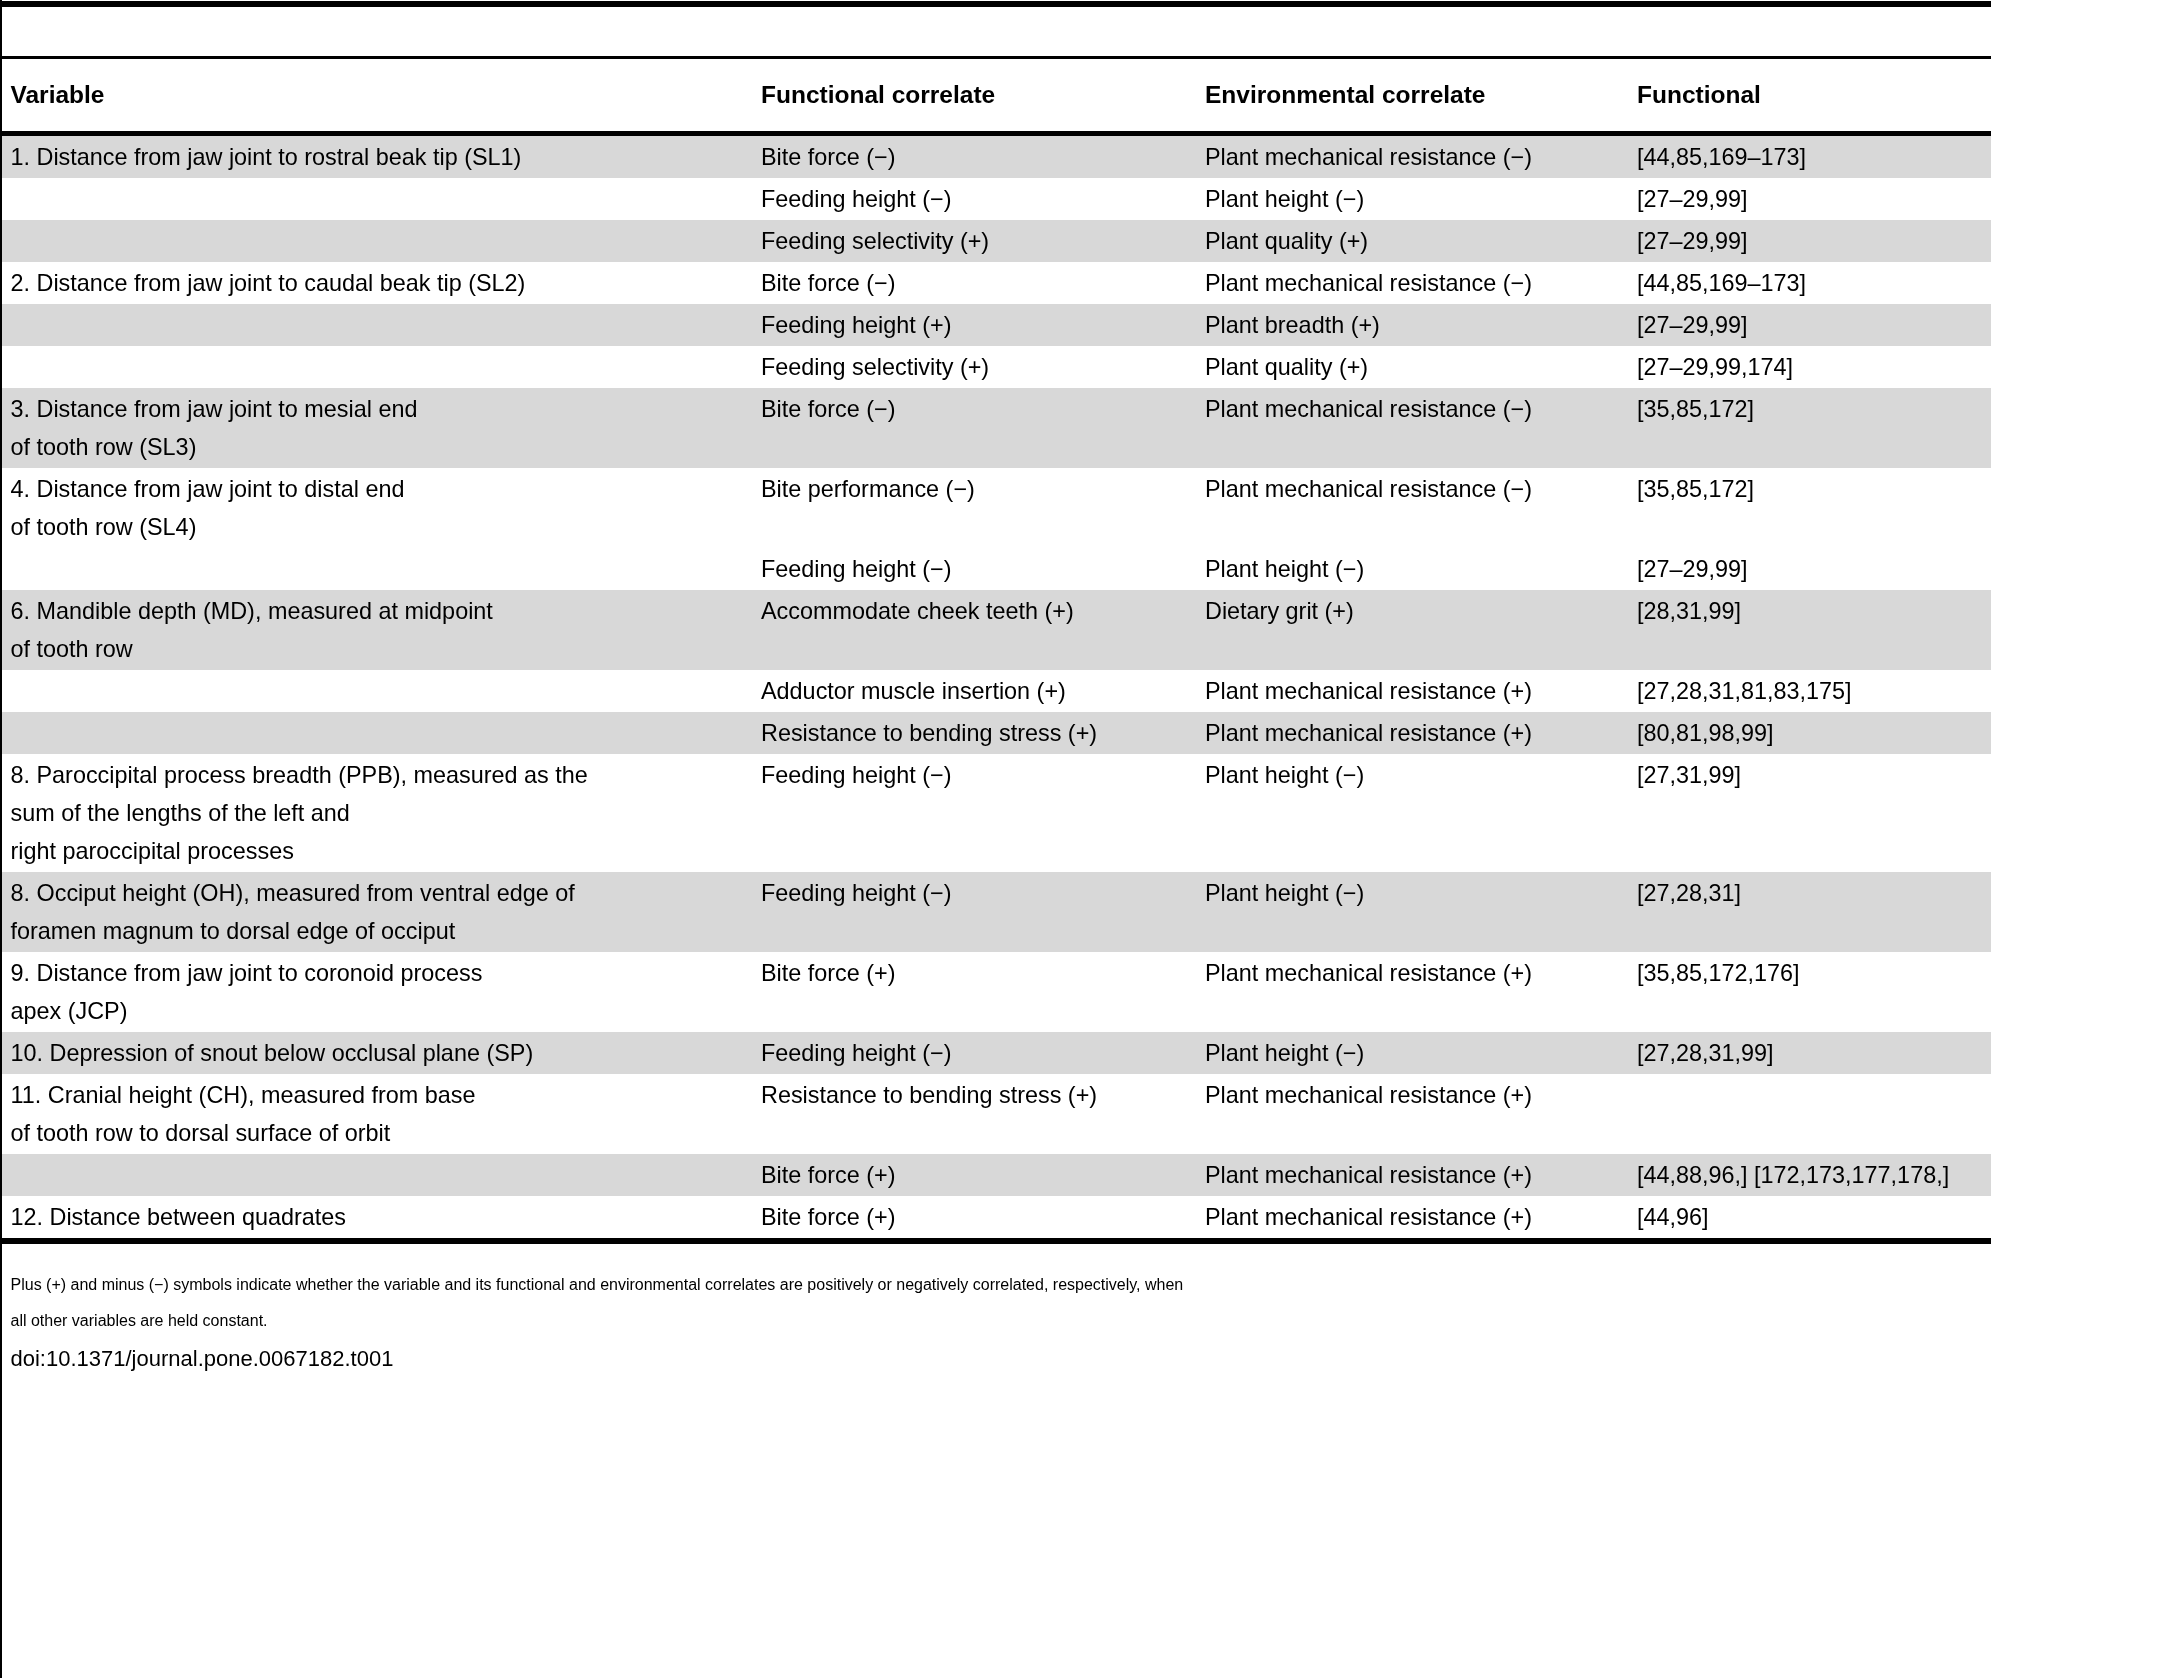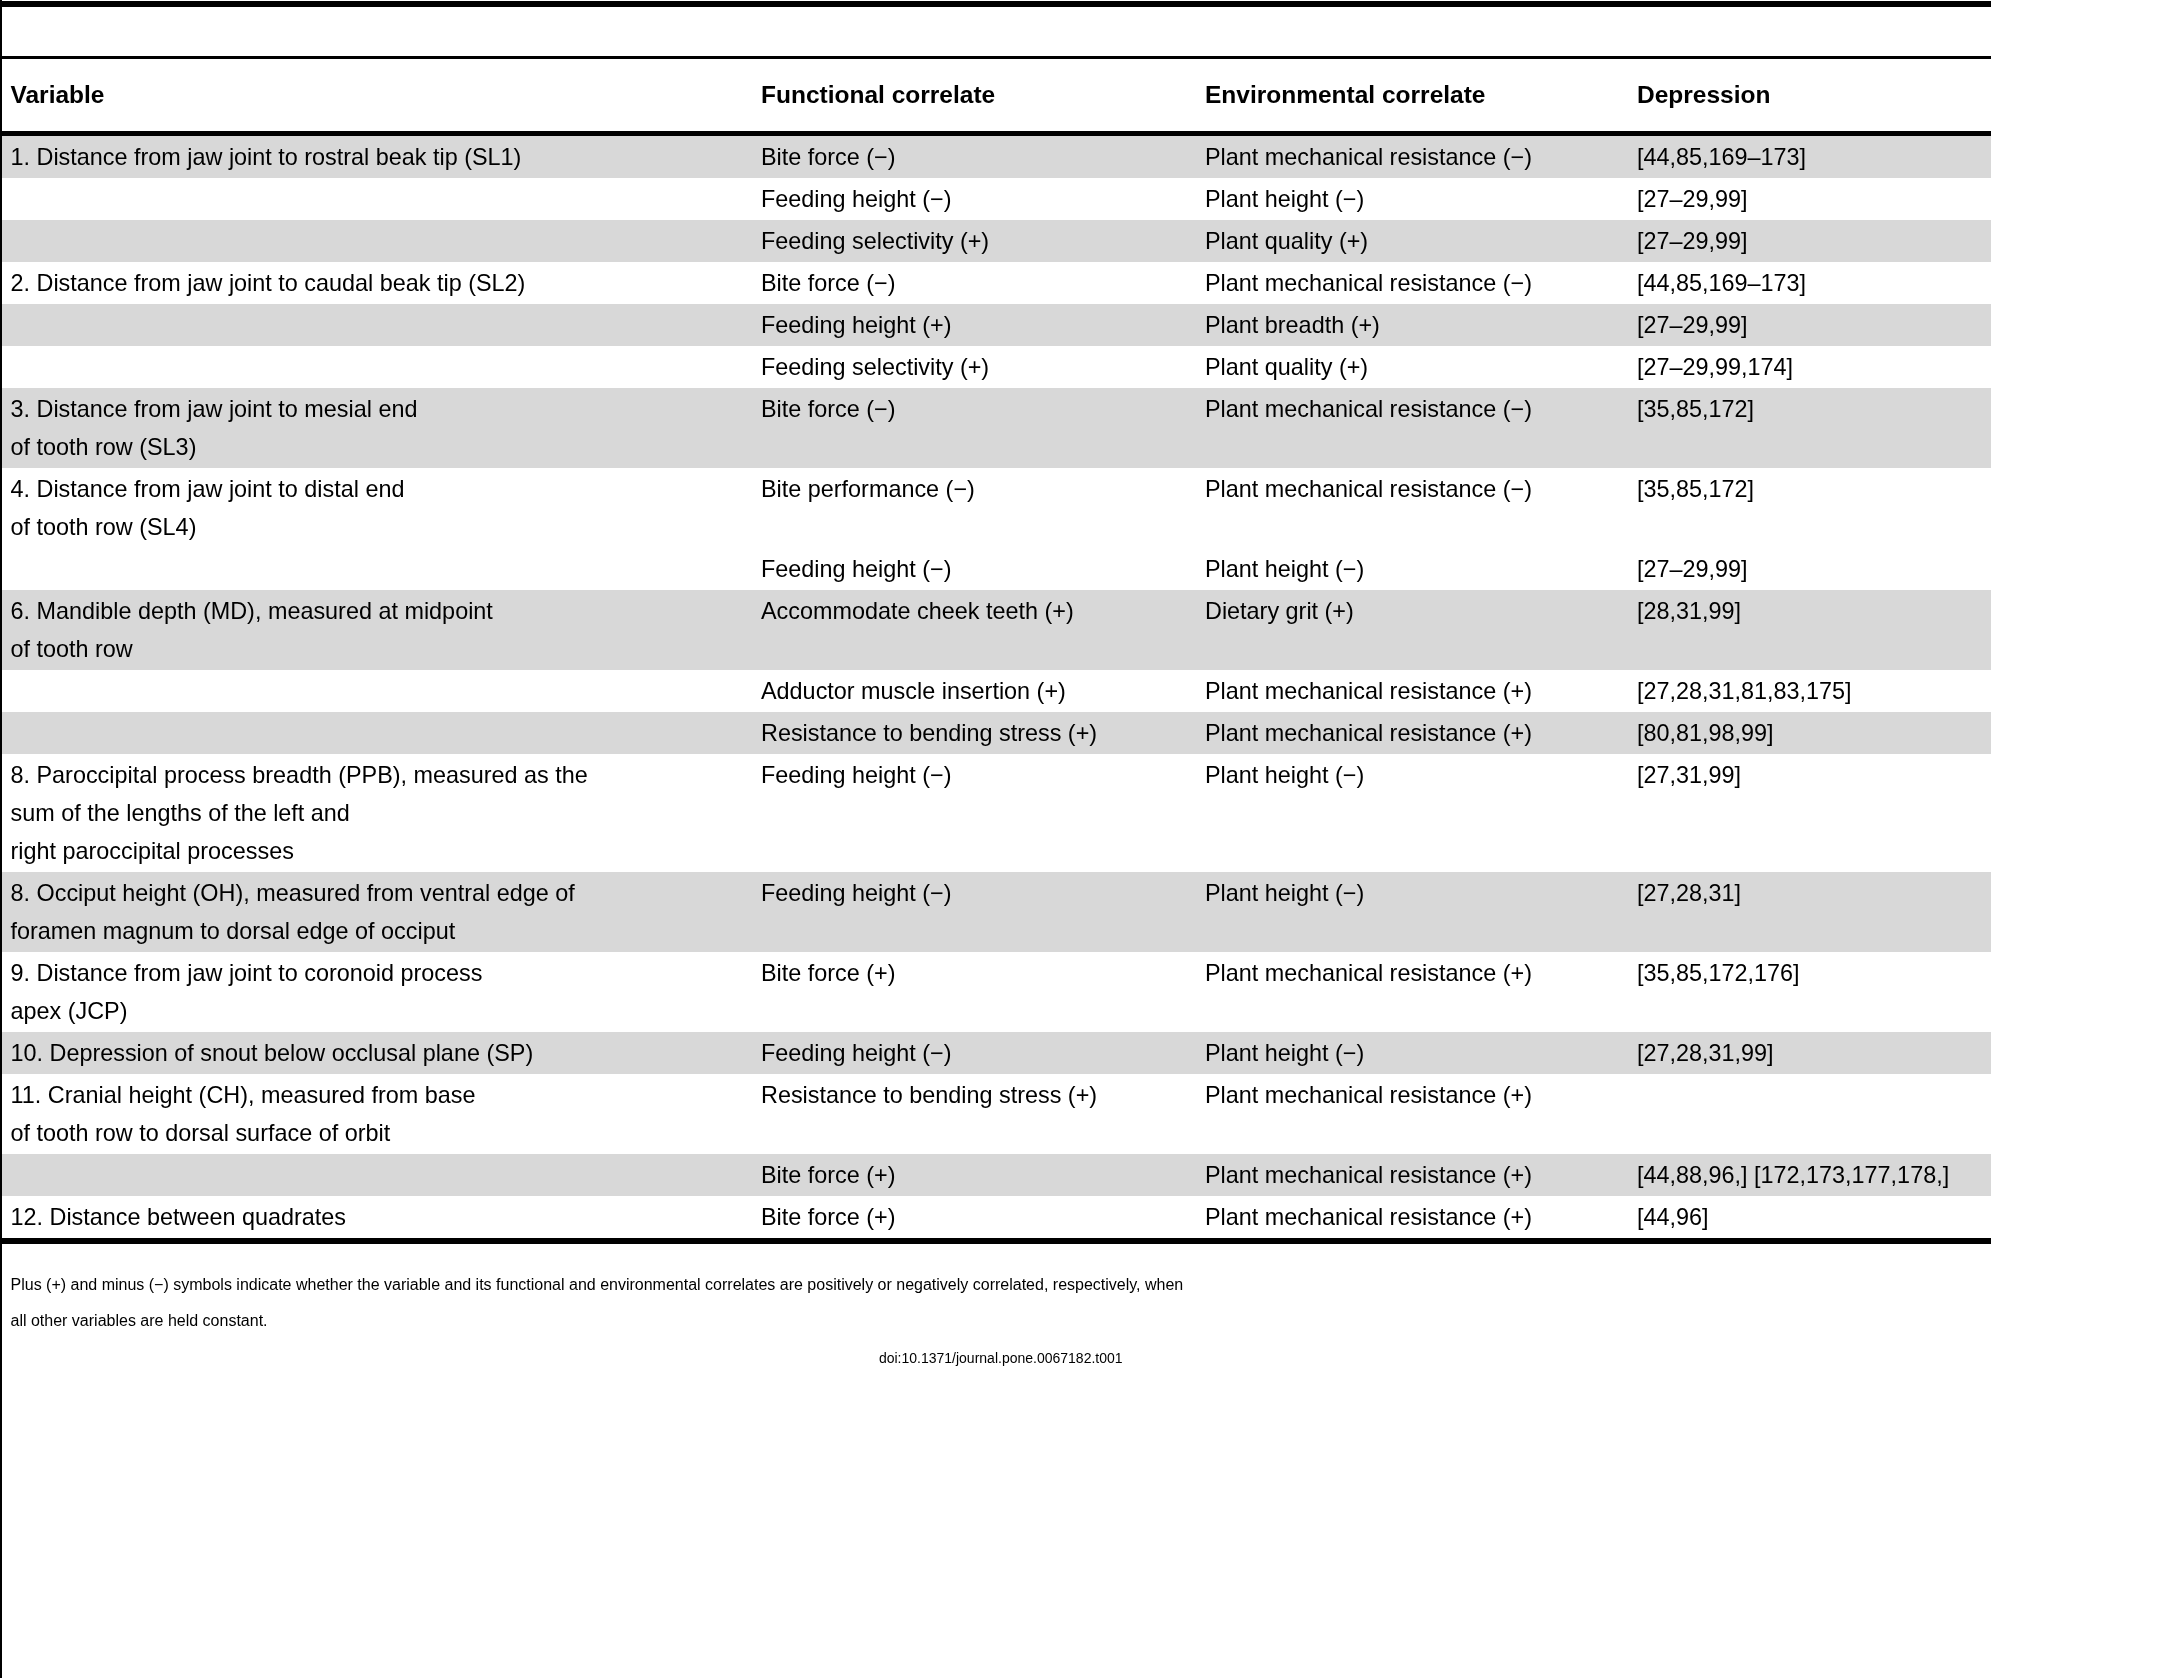--- a/index.html
+++ b/index.html
@@ -43,38 +43,37 @@
   .footnote {
     margin-top: 22.3px;
     padding-left: 8.5px;
     font-size: 16px;
     line-height: 36px;
     white-space: pre-line;
   }
   .doi {
     margin-top: 6.4px;
     padding-left: 8.5px;
-    font-size: 14px;
+    font-size: 22px;
     line-height: 27px;
-    text-align: center;
   }
 </style>
 </head>
 <body>
 
 <div class="page">
   <div class="top-bar"></div>
   <div class="gap-top"></div>
   <div class="rule rule-a"></div>
 
   <div class="header-row">
     <div class="cell col-v">Variable</div>
     <div class="cell col-f">Functional correlate</div>
     <div class="cell col-e">Environmental correlate</div>
-    <div class="cell col-r">Depression</div>
+    <div class="cell col-r">Functional</div>
   </div>
 
   <div class="rule rule-b"></div>
 
   <div id="tbody">
       <div class="trow shaded">
         <div class="cell col-v">1. Distance from jaw joint to rostral beak tip (SL1)</div>
         <div class="cell col-f">Bite force (−)</div>
         <div class="cell col-e">Plant mechanical resistance (−)</div>
         <div class="cell col-r">[44,85,169–173]</div>

